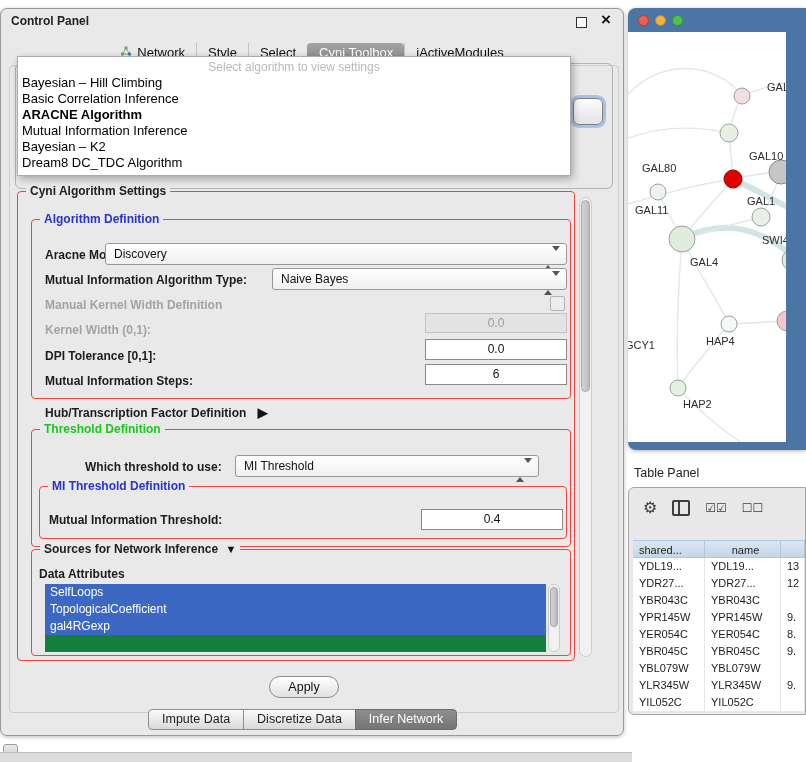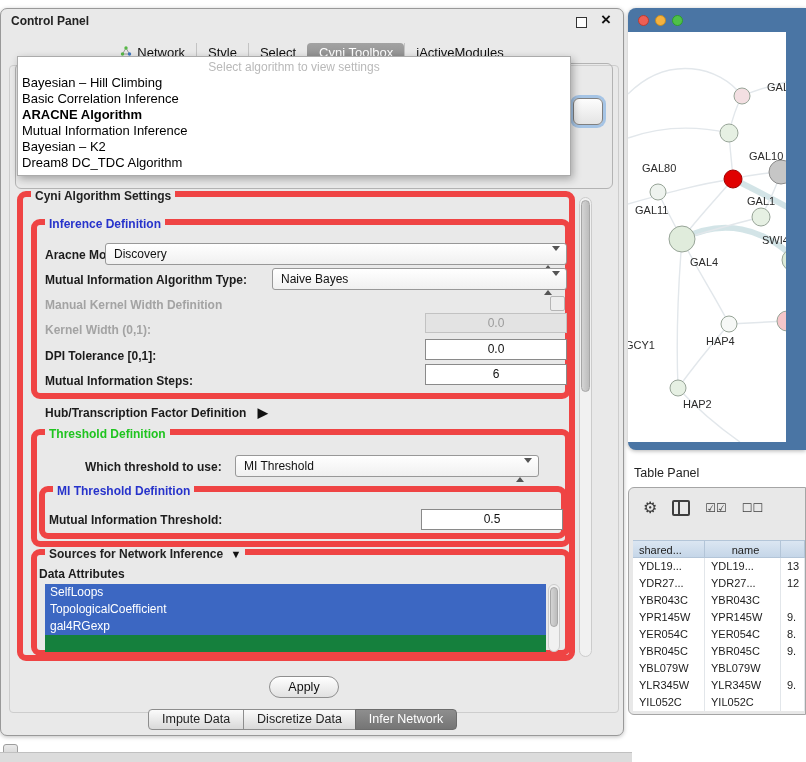--- a/index.html
+++ b/index.html
@@ -23,21 +23,21 @@
   .cp-alg-group{position:absolute;left:14px;top:54px;width:596px;height:124px;border:1px solid #b3b3b3;border-radius:6px;}
   .cp-focus-btn{position:absolute;left:572px;top:89px;width:28px;height:25px;border:1px solid #7f7f7f;border-radius:6px;
     background:linear-gradient(#fdfdfd,#e4e4e4);box-shadow:0 0 0 3px rgba(110,165,225,.55);}
 
   .cp-popup{position:absolute;left:16px;top:47px;width:552px;height:118px;background:#fff;
     border:1px solid #ababab;box-shadow:2px 3px 8px rgba(0,0,0,.3);z-index:30;}
   .popup-placeholder{height:16px;line-height:16px;margin-top:2px;text-align:center;color:#b9b9b9;font-size:12px;}
   .popup-item{height:16px;line-height:16px;padding-left:4px;font-size:13px;color:#000;white-space:nowrap;}
   .popup-item.selected{font-weight:bold;}
 
-  .gb{position:absolute;border:6px solid #ef4444;border-radius:9px;box-sizing:border-box;}
+  .gb{position:absolute;border:1px solid #ef4444;border-radius:4px;box-sizing:border-box;}
   .gb-title{position:absolute;top:-8px;left:8px;background:#e9e9e9;padding:0 4px;font-size:12px;font-weight:bold;color:#222;white-space:nowrap;}
   .t-blue{color:#2733cb;}
   .t-green{color:#1fc41f;}
 
   .lbl{position:absolute;font-size:12px;font-weight:bold;color:#1c1c1c;white-space:nowrap;line-height:14px;}
   .lbl.disabled{color:#a3a3a3;}
 
   .combo{position:absolute;background:linear-gradient(#ffffff,#f0f0f0);border:1px solid #989898;border-radius:3px;
     font-size:12px;line-height:20px;height:22px;padding:0 22px 0 8px;box-sizing:border-box;color:#111;white-space:nowrap;}
   .combo .arrows{position:absolute;right:6px;top:50%;margin-top:-6px;}
@@ -148,21 +148,21 @@
     </div>
 
     <div class="gb" style="left:16px;top:182px;width:558px;height:470px;">
       <span class="gb-title">Cyni Algorithm Settings</span>
     </div>
     <div class="sb" style="left:578px;top:188px;width:13px;height:460px;">
       <div class="sb-thumb" style="top:2px;height:192px;"></div>
     </div>
 
     <div class="gb" style="left:30px;top:210px;width:540px;height:180px;">
-      <span class="gb-title t-blue">Inference Definition</span>
+      <span class="gb-title t-blue">Algorithm Definition</span>
     </div>
 
     <div class="lbl" style="left:44px;top:239px;">Aracne Mode:</div>
     <div class="combo" style="left:104px;top:234px;width:462px;">
       <span>Discovery</span>
       <span class="arrows"><span class="arr-up"></span><span class="arr-dn"></span></span>
     </div>
 
     <div class="lbl" style="left:44px;top:264px;">Mutual Information Algorithm Type:</div>
     <div class="combo" style="left:271px;top:259px;width:295px;">
@@ -194,21 +194,21 @@
     <div class="lbl" style="left:84px;top:451px;">Which threshold to use:</div>
     <div class="combo" style="left:234px;top:446px;width:304px;">
       <span>MI Threshold</span>
       <span class="arrows"><span class="arr-up"></span><span class="arr-dn"></span></span>
     </div>
 
     <div class="gb" style="left:38px;top:477px;width:528px;height:53px;">
       <span class="gb-title t-blue">MI Threshold Definition</span>
     </div>
     <div class="lbl" style="left:48px;top:504px;">Mutual Information Threshold:</div>
-    <div class="field" style="left:420px;top:500px;width:142px;">0.5</div>
+    <div class="field" style="left:420px;top:500px;width:142px;">0.4</div>
 
     <div class="gb" style="left:30px;top:540px;width:540px;height:107px;">
       <span class="gb-title">
         <span>Sources for Network Inference</span>
         <span class="tri" style="margin-left:4px;">▼</span>
       </span>
     </div>
     <div class="lbl" style="left:38px;top:558px;">Data Attributes</div>
     <div class="attr-list">
       <div class="attr-item">SelfLoops</div>

